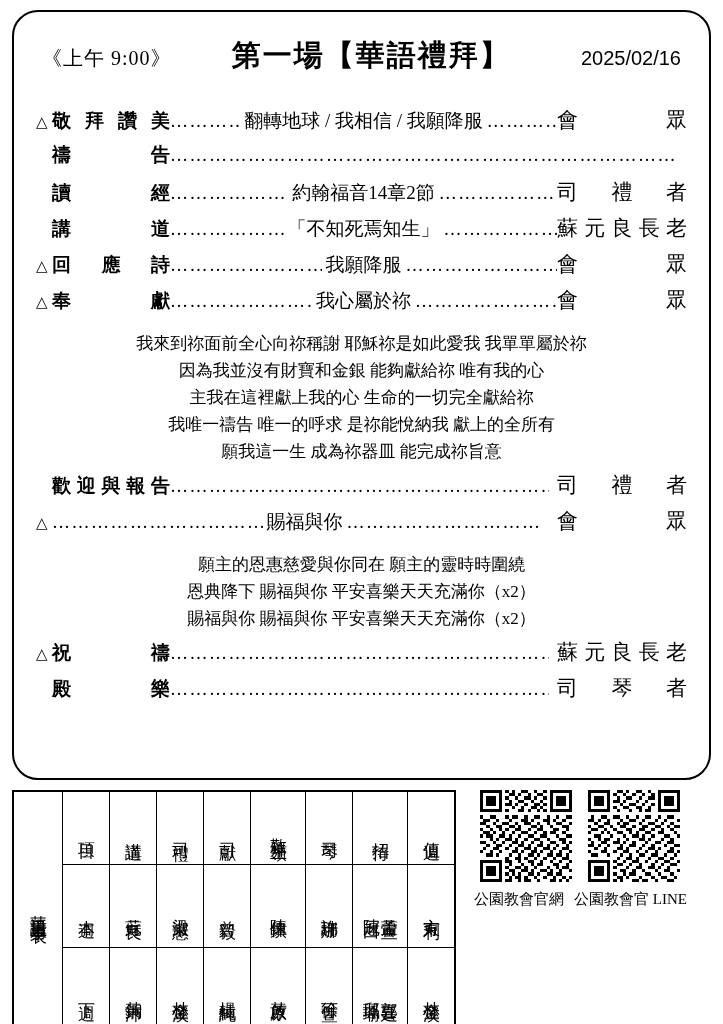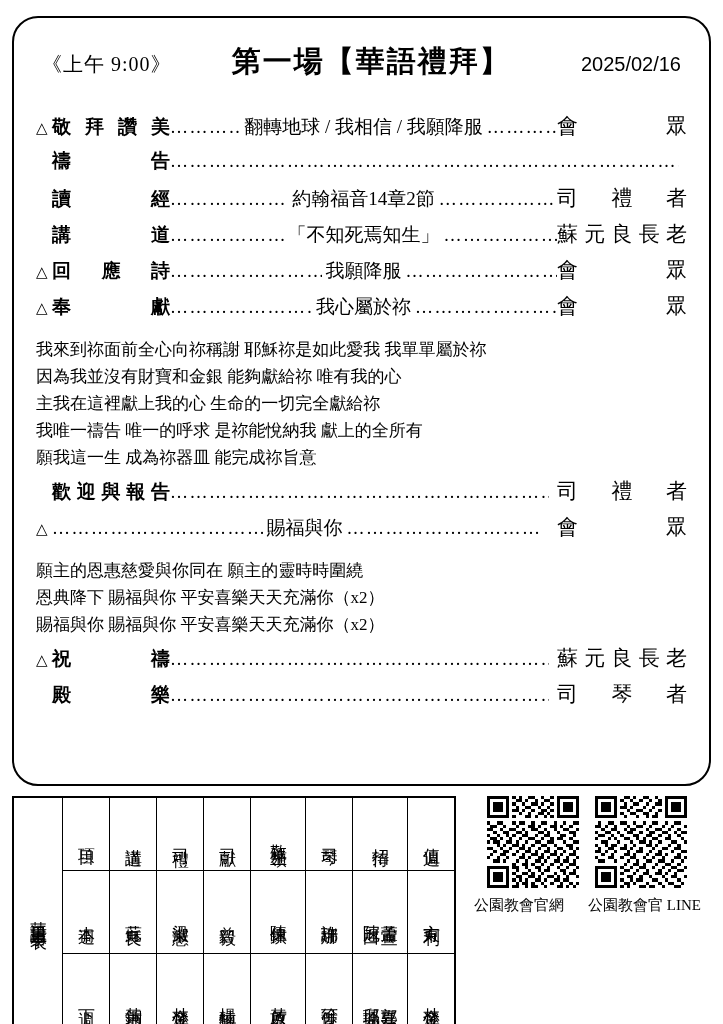--- a/index.html
+++ b/index.html
@@ -12,21 +12,21 @@
     height: 1024px;
     font-family: "Liberation Serif", "DejaVu Serif", serif;
     color: #000000;
     overflow: hidden;
   }
   .page {
     position: relative;
     width: 723px;
     height: 1024px;
     box-sizing: border-box;
-    padding: 16px 12px 8px 12px;
+    padding: 10px 12px 8px 12px;
   }
 
   
   .bulletin {
     border: 2px solid #000;
     border-radius: 26px;
     box-sizing: border-box;
     height: 770px;
     padding: 18px 22px 10px 22px;
     position: relative;
@@ -111,20 +111,21 @@
     letter-spacing: 1.5px;
   }
   .leader .ctr {
     padding: 0 4px;
     white-space: nowrap;
     font-size: 19px;
   }
 
   
   .lyrics {
+    text-align: center;
     font-size: 17px;
     line-height: 27px;
     margin: 8px 0 6px 0;
   }
   .lyrics div { white-space: nowrap; }
 
   
   .bottom {
     display: flex;
     margin-top: 10px;
@@ -168,21 +169,21 @@
     display: flex;
     gap: 16px;
   }
   .qr {
     width: 92px;
     height: 92px;
     display: block;
   }
   .qr-labels {
     display: flex;
-    gap: 24px;
+    gap: 10px;
     margin-top: 8px;
     font-size: 15px;
   }
   .qr-labels span { white-space: nowrap; }
 </style>
 </head>
 <body>
 
 <div class="page">
 

